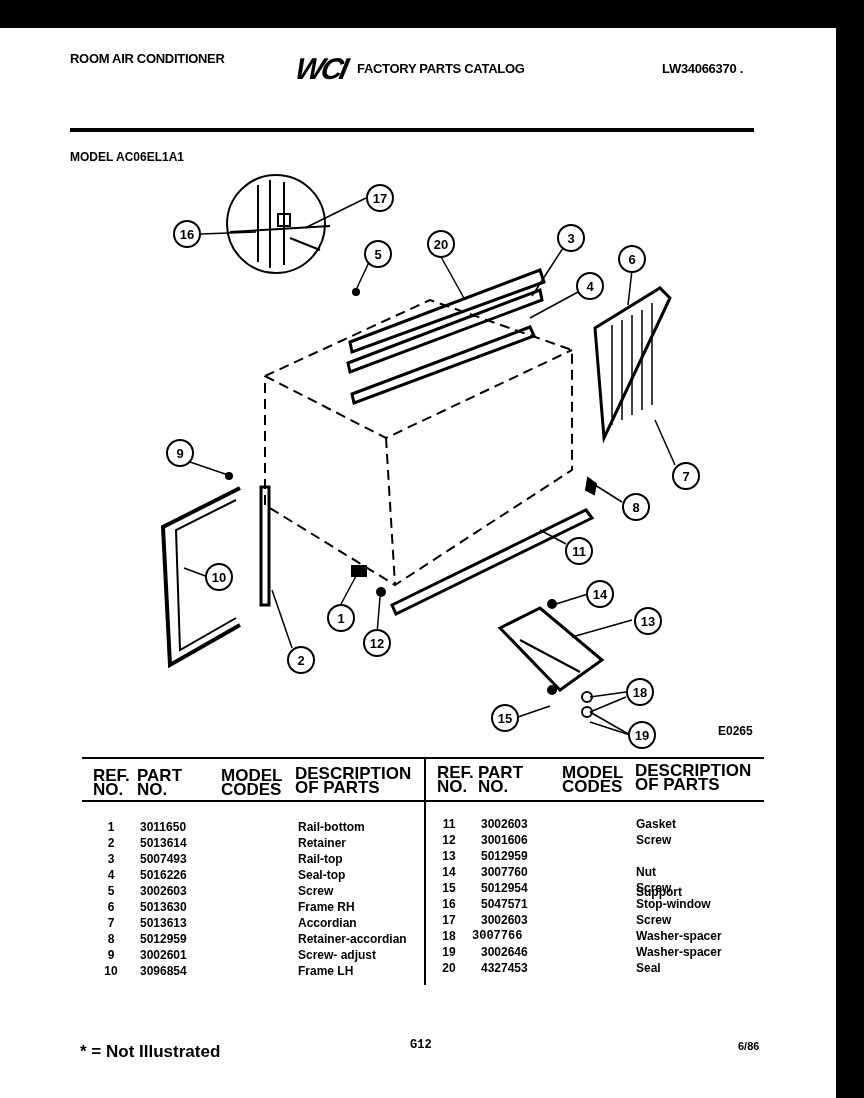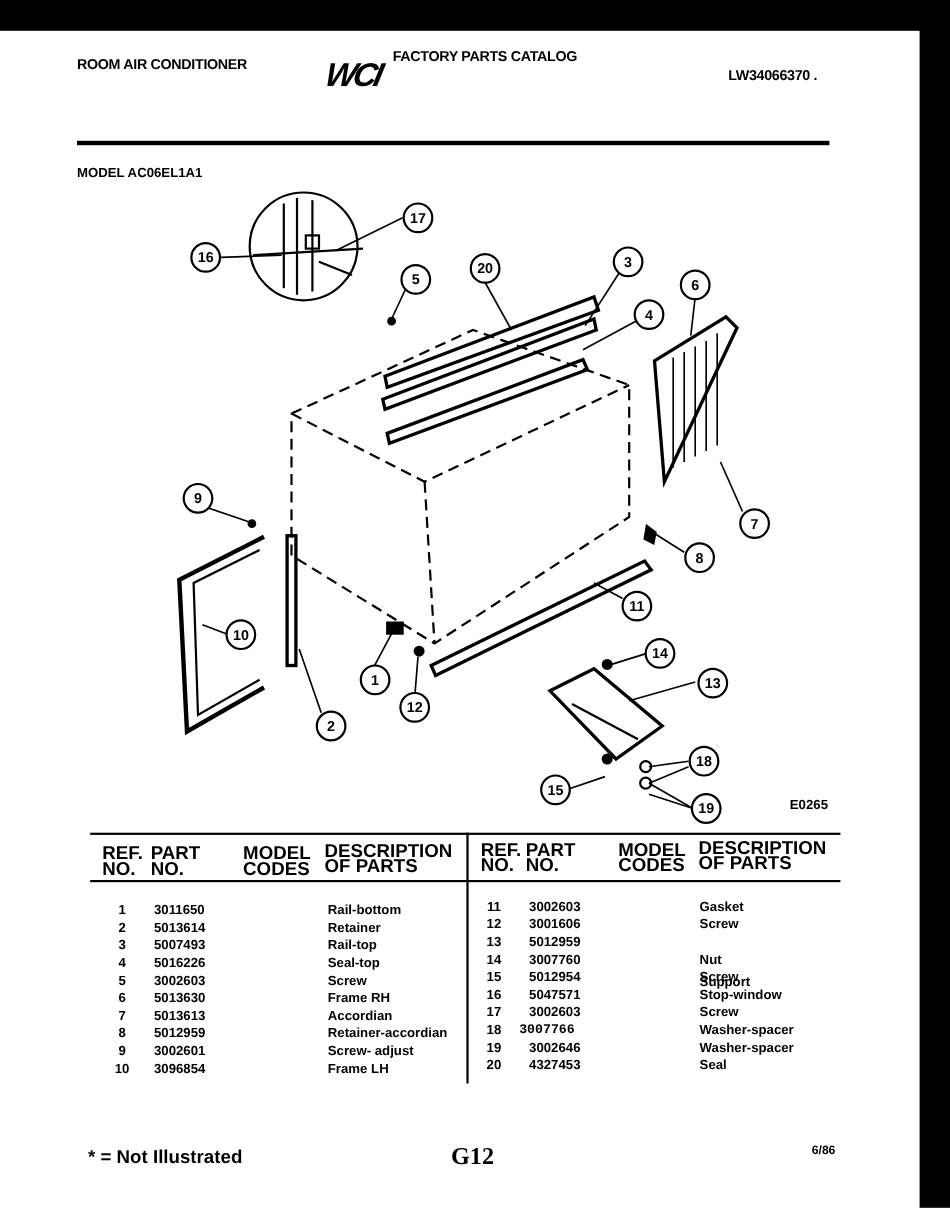--- a/index.html
+++ b/index.html
@@ -22,21 +22,21 @@
   .footer{position:absolute;font-weight:bold;}
 </style>
 </head>
 <body>
 
 <div class="top-band"></div>
 <div class="right-band"></div>
 
 <div class="hdr" style="left:70px;top:51px;">ROOM AIR CONDITIONER</div>
 <div class="logo">WCI</div>
-<div class="hdr" style="left:357px;top:43px;">FACTORY PARTS CATALOG</div>
+<div class="hdr" style="left:357px;top:61px;">FACTORY PARTS CATALOG</div>
 <div class="hdr" style="left:662px;top:61px;">LW34066370 .</div>
 
 <div class="rule" style="left:70px;top:128px;width:684px;height:4px;"></div>
 <div class="model">MODEL AC06EL1A1</div>
 
 <svg class="diagram" width="864" height="760" viewBox="0 0 864 760">
   <g fill="none" stroke="#000" stroke-width="2">
 
     <circle cx="276" cy="224" r="49"></circle>
     <line x1="258" y1="185" x2="258" y2="262"></line>
@@ -294,14 +294,14 @@
       <span class="col-desc" style="left:636px;">Washer-spacer</span>
     </div>
   <div class="row" style="left:0;top:960px;">
       <span class="col-ref" style="left:438px;">20</span>
       <span class="col-part" style="left:481px;">4327453</span>
       <span class="col-desc" style="left:636px;">Seal</span>
     </div>
 </div>
 
 <div class="footer" style="left:80px;top:1042px;font-size:17px;">* = Not Illustrated</div>
-<div class="footer" style="left:410px;top:1038px;font-size:22px;font-family:Liberation Serif, serif;">G12</div>
+<div class="footer" style="left:410px;top:1038px;font-size:12px;font-family:Liberation Mono, monospace;">G12</div>
 <div class="footer" style="left:738px;top:1040px;font-size:11px;">6/86</div>
 
 </body></html>

